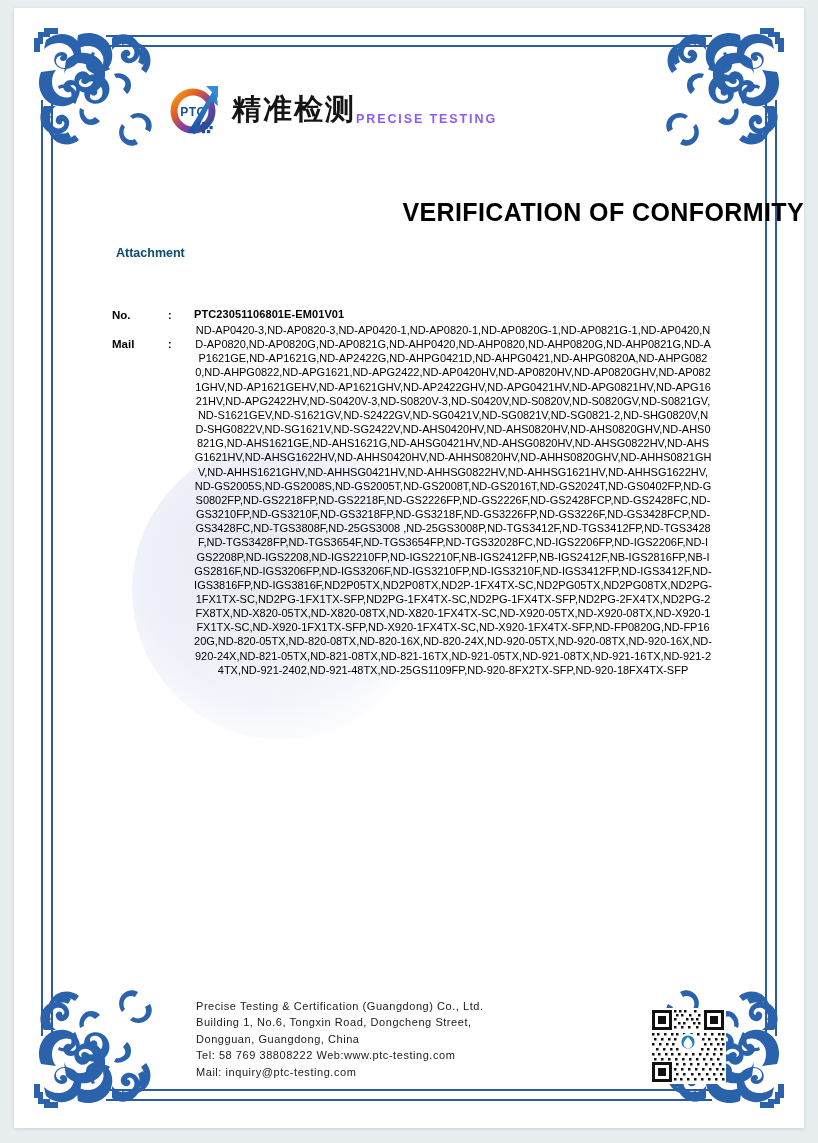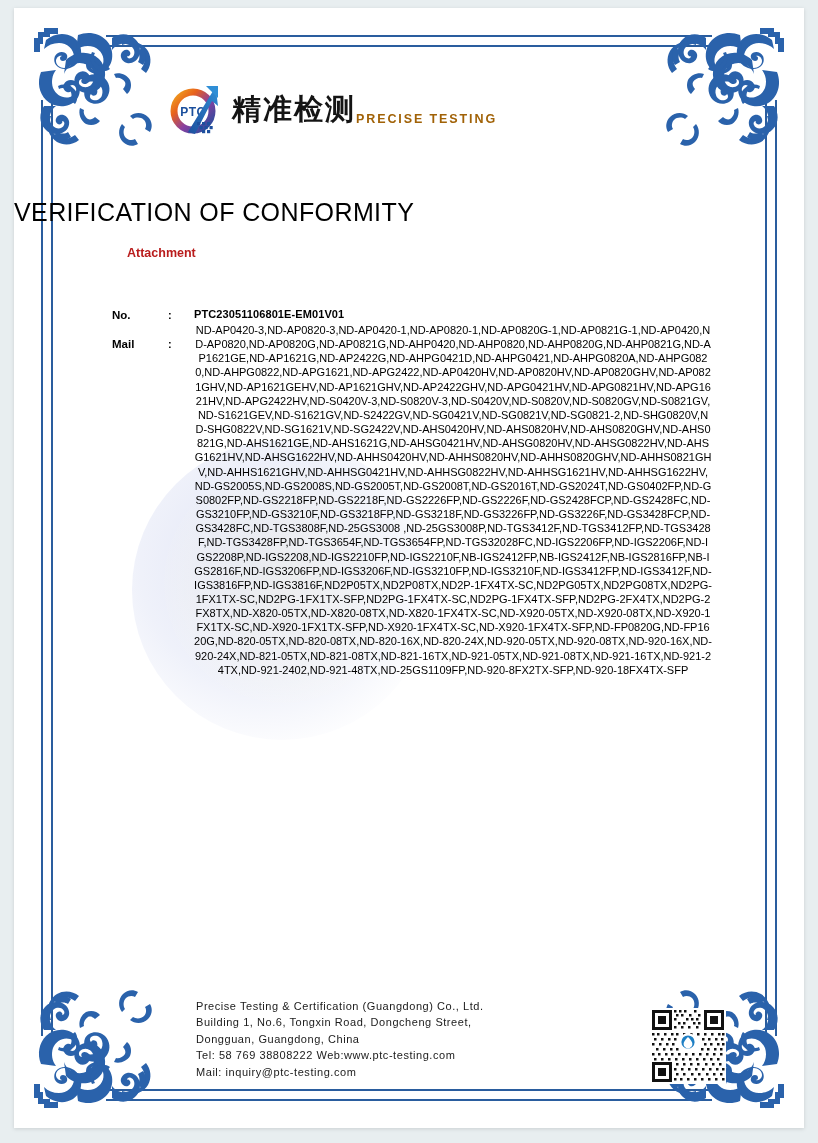--- a/index.html
+++ b/index.html
@@ -55,37 +55,37 @@
     display:flex;align-items:center;z-index:5;
   }
   .logo-mark{position:relative;width:62px;height:60px;flex:0 0 auto;}
   .logo-text{margin-left:4px;display:flex;flex-direction:row;justify-content:center;}
   .logo-cn{
     font-family:"DejaVu Sans", sans-serif;
     font-size:29px;font-weight:bold;color:#141414;
     letter-spacing:2px;line-height:1.05;
   }
   .logo-en{
-    font-size:12.5px;font-weight:bold;color:#a16207;
+    font-size:12.5px;font-weight:bold;color:#8b5cf6;
     letter-spacing:1.9px;line-height:1.2;margin-top:18px;
   }
 
   
   .title{
     position:absolute;left:0;right:0;top:190px;
-    text-align:left;z-index:5;
-    font-size:25px;font-weight:normal;color:#000;
+    text-align:right;z-index:5;
+    font-size:25px;font-weight:bold;color:#000;
     letter-spacing:.4px;
   }
 
   
   .content{position:absolute;left:98px;top:238px;width:600px;z-index:5;}
   .attachment{
-    font-size:12.5px;font-weight:bold;color:#b91c1c;
-    margin:0 0 9px 15px;
+    font-size:12.5px;font-weight:bold;color:#0c4a6e;
+    margin:0 0 9px 4px;
   }
   .row{display:flex;align-items:flex-start;font-size:11px;margin-bottom:2px;margin-top:48px;}
   .row .lbl{width:56px;flex:0 0 56px;font-weight:bold;font-size:11.5px;color:#000;padding-top:1px;}
   .row .col{width:26px;flex:0 0 26px;font-weight:bold;font-size:11px;color:#000;padding-top:1px;}
   .row .val{flex:1 1 auto;color:#000;}
   .val.bold{font-weight:bold;font-size:11px;letter-spacing:.1px;}
   .models{
     font-size:11px;line-height:14.15px;color:#000;
     word-break:break-all;letter-spacing:-.02px;
     text-align:center;

